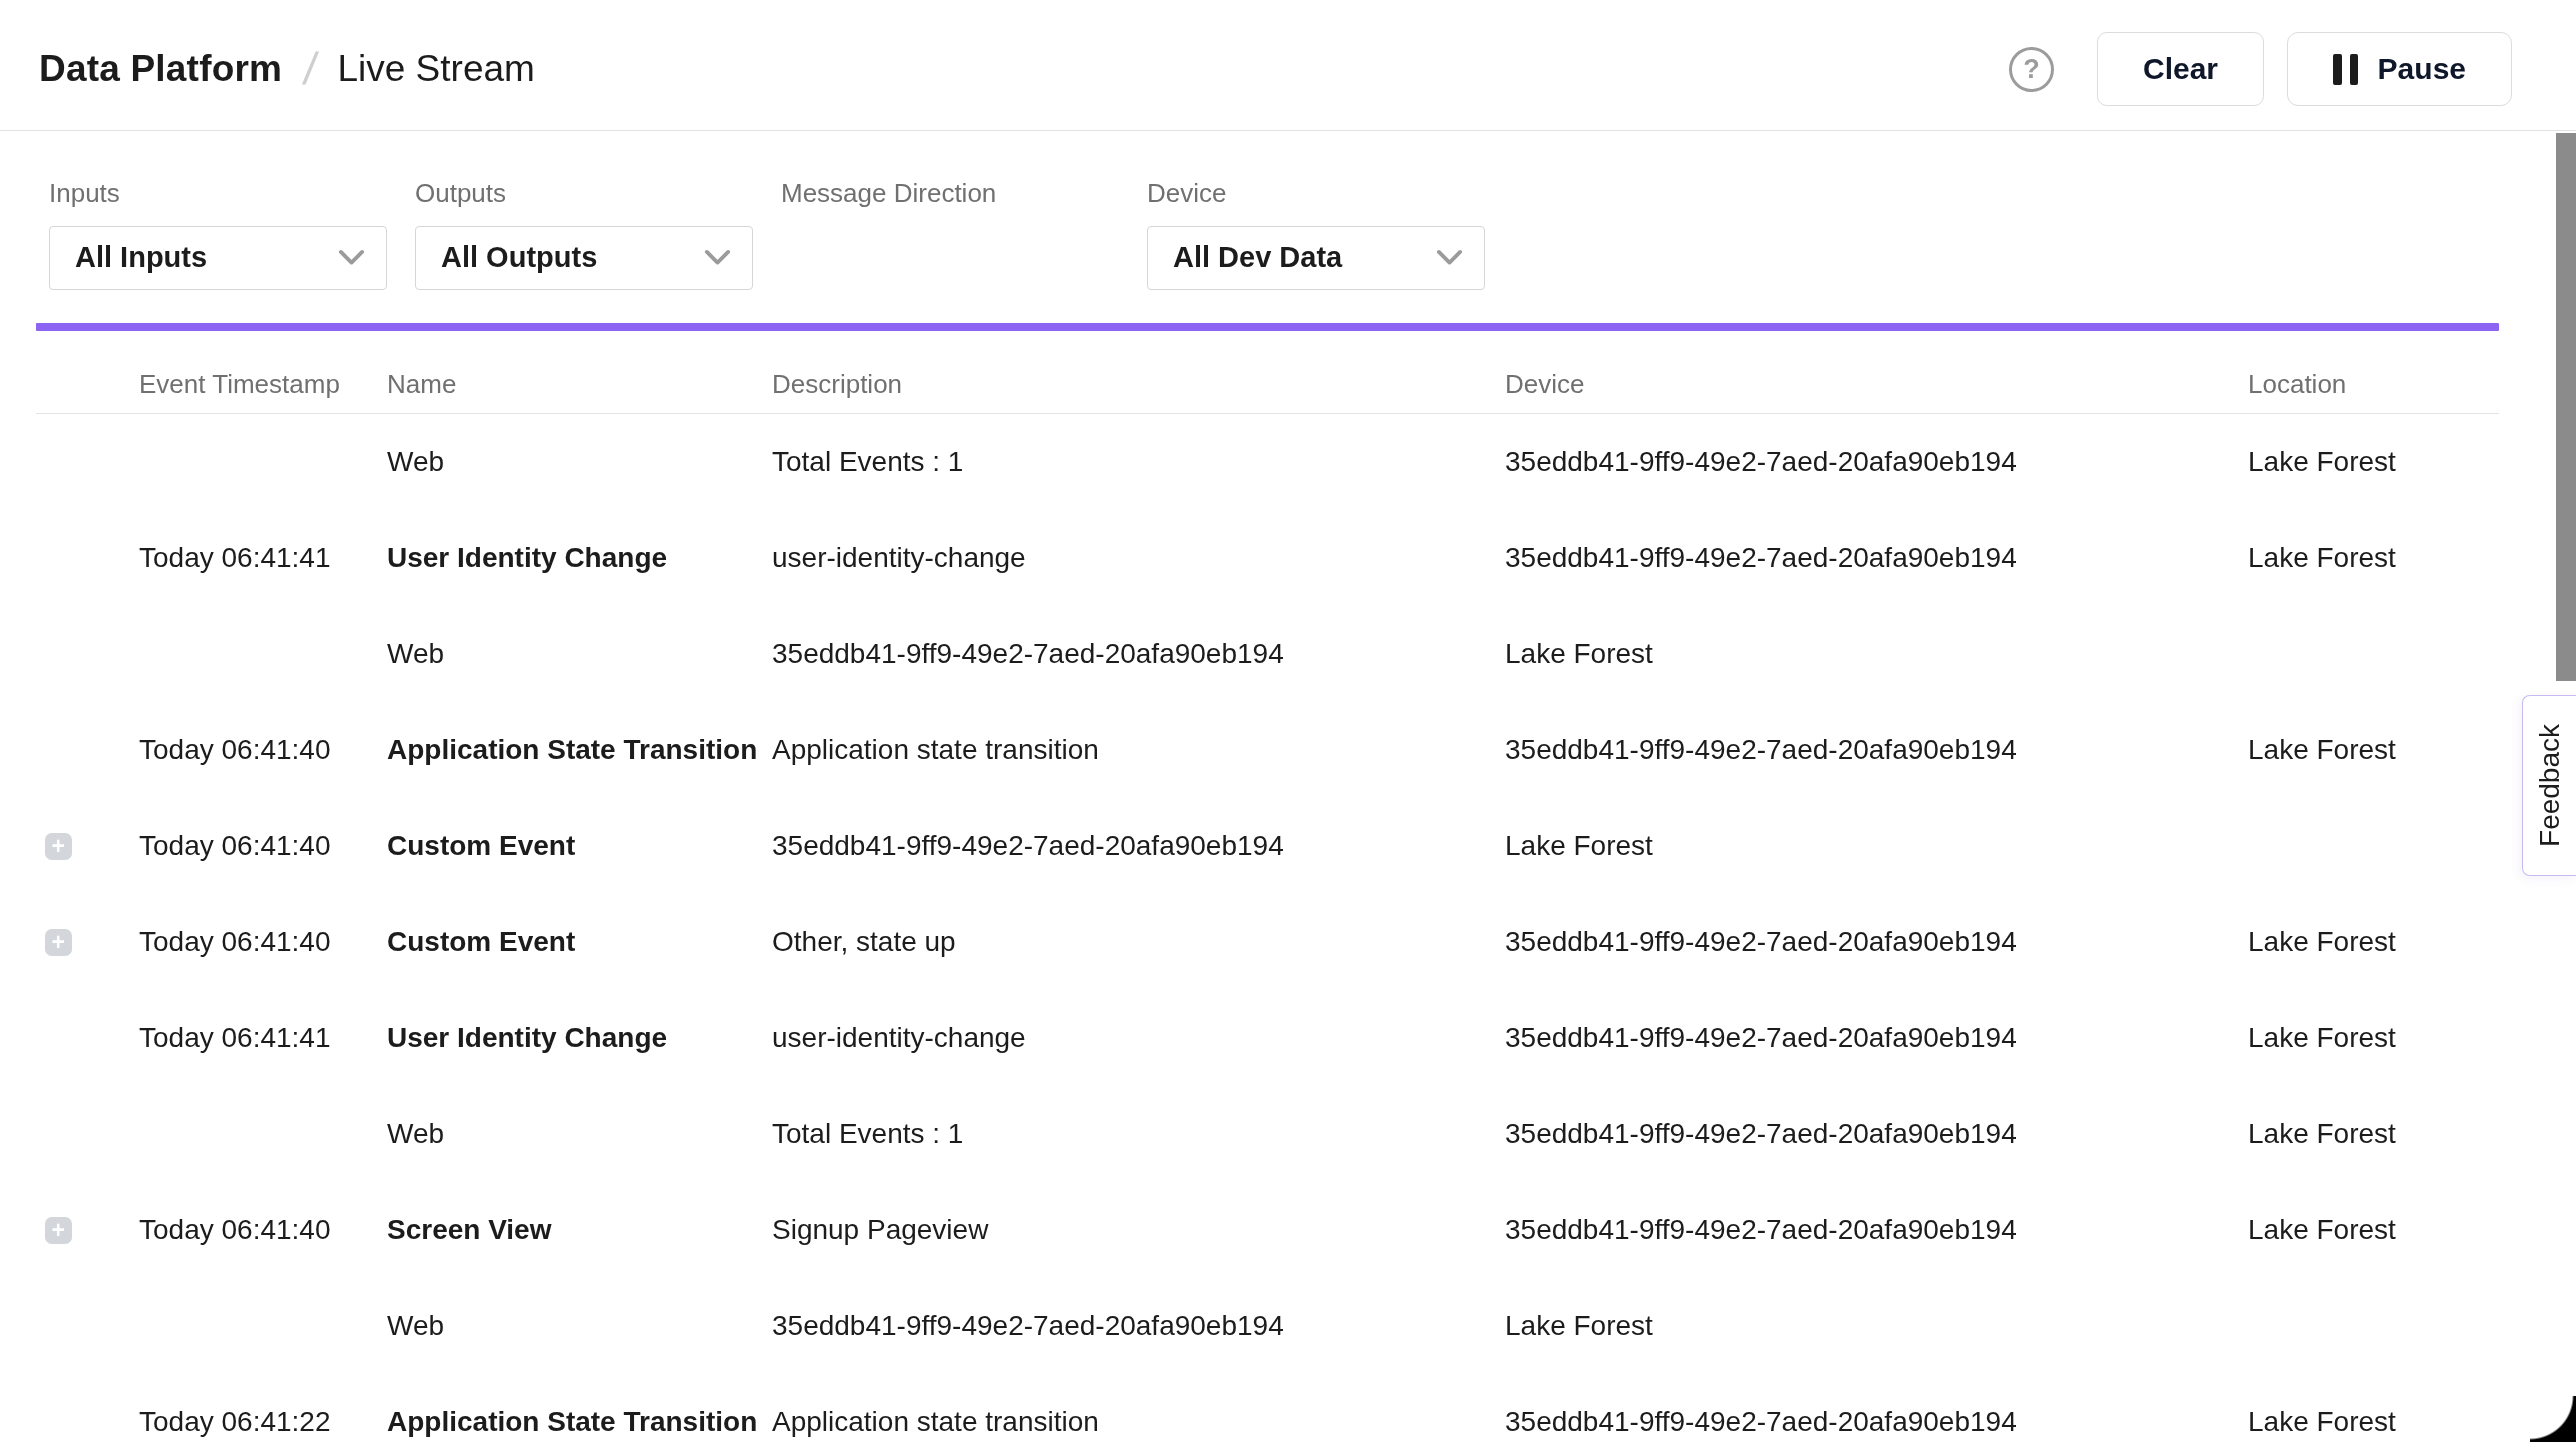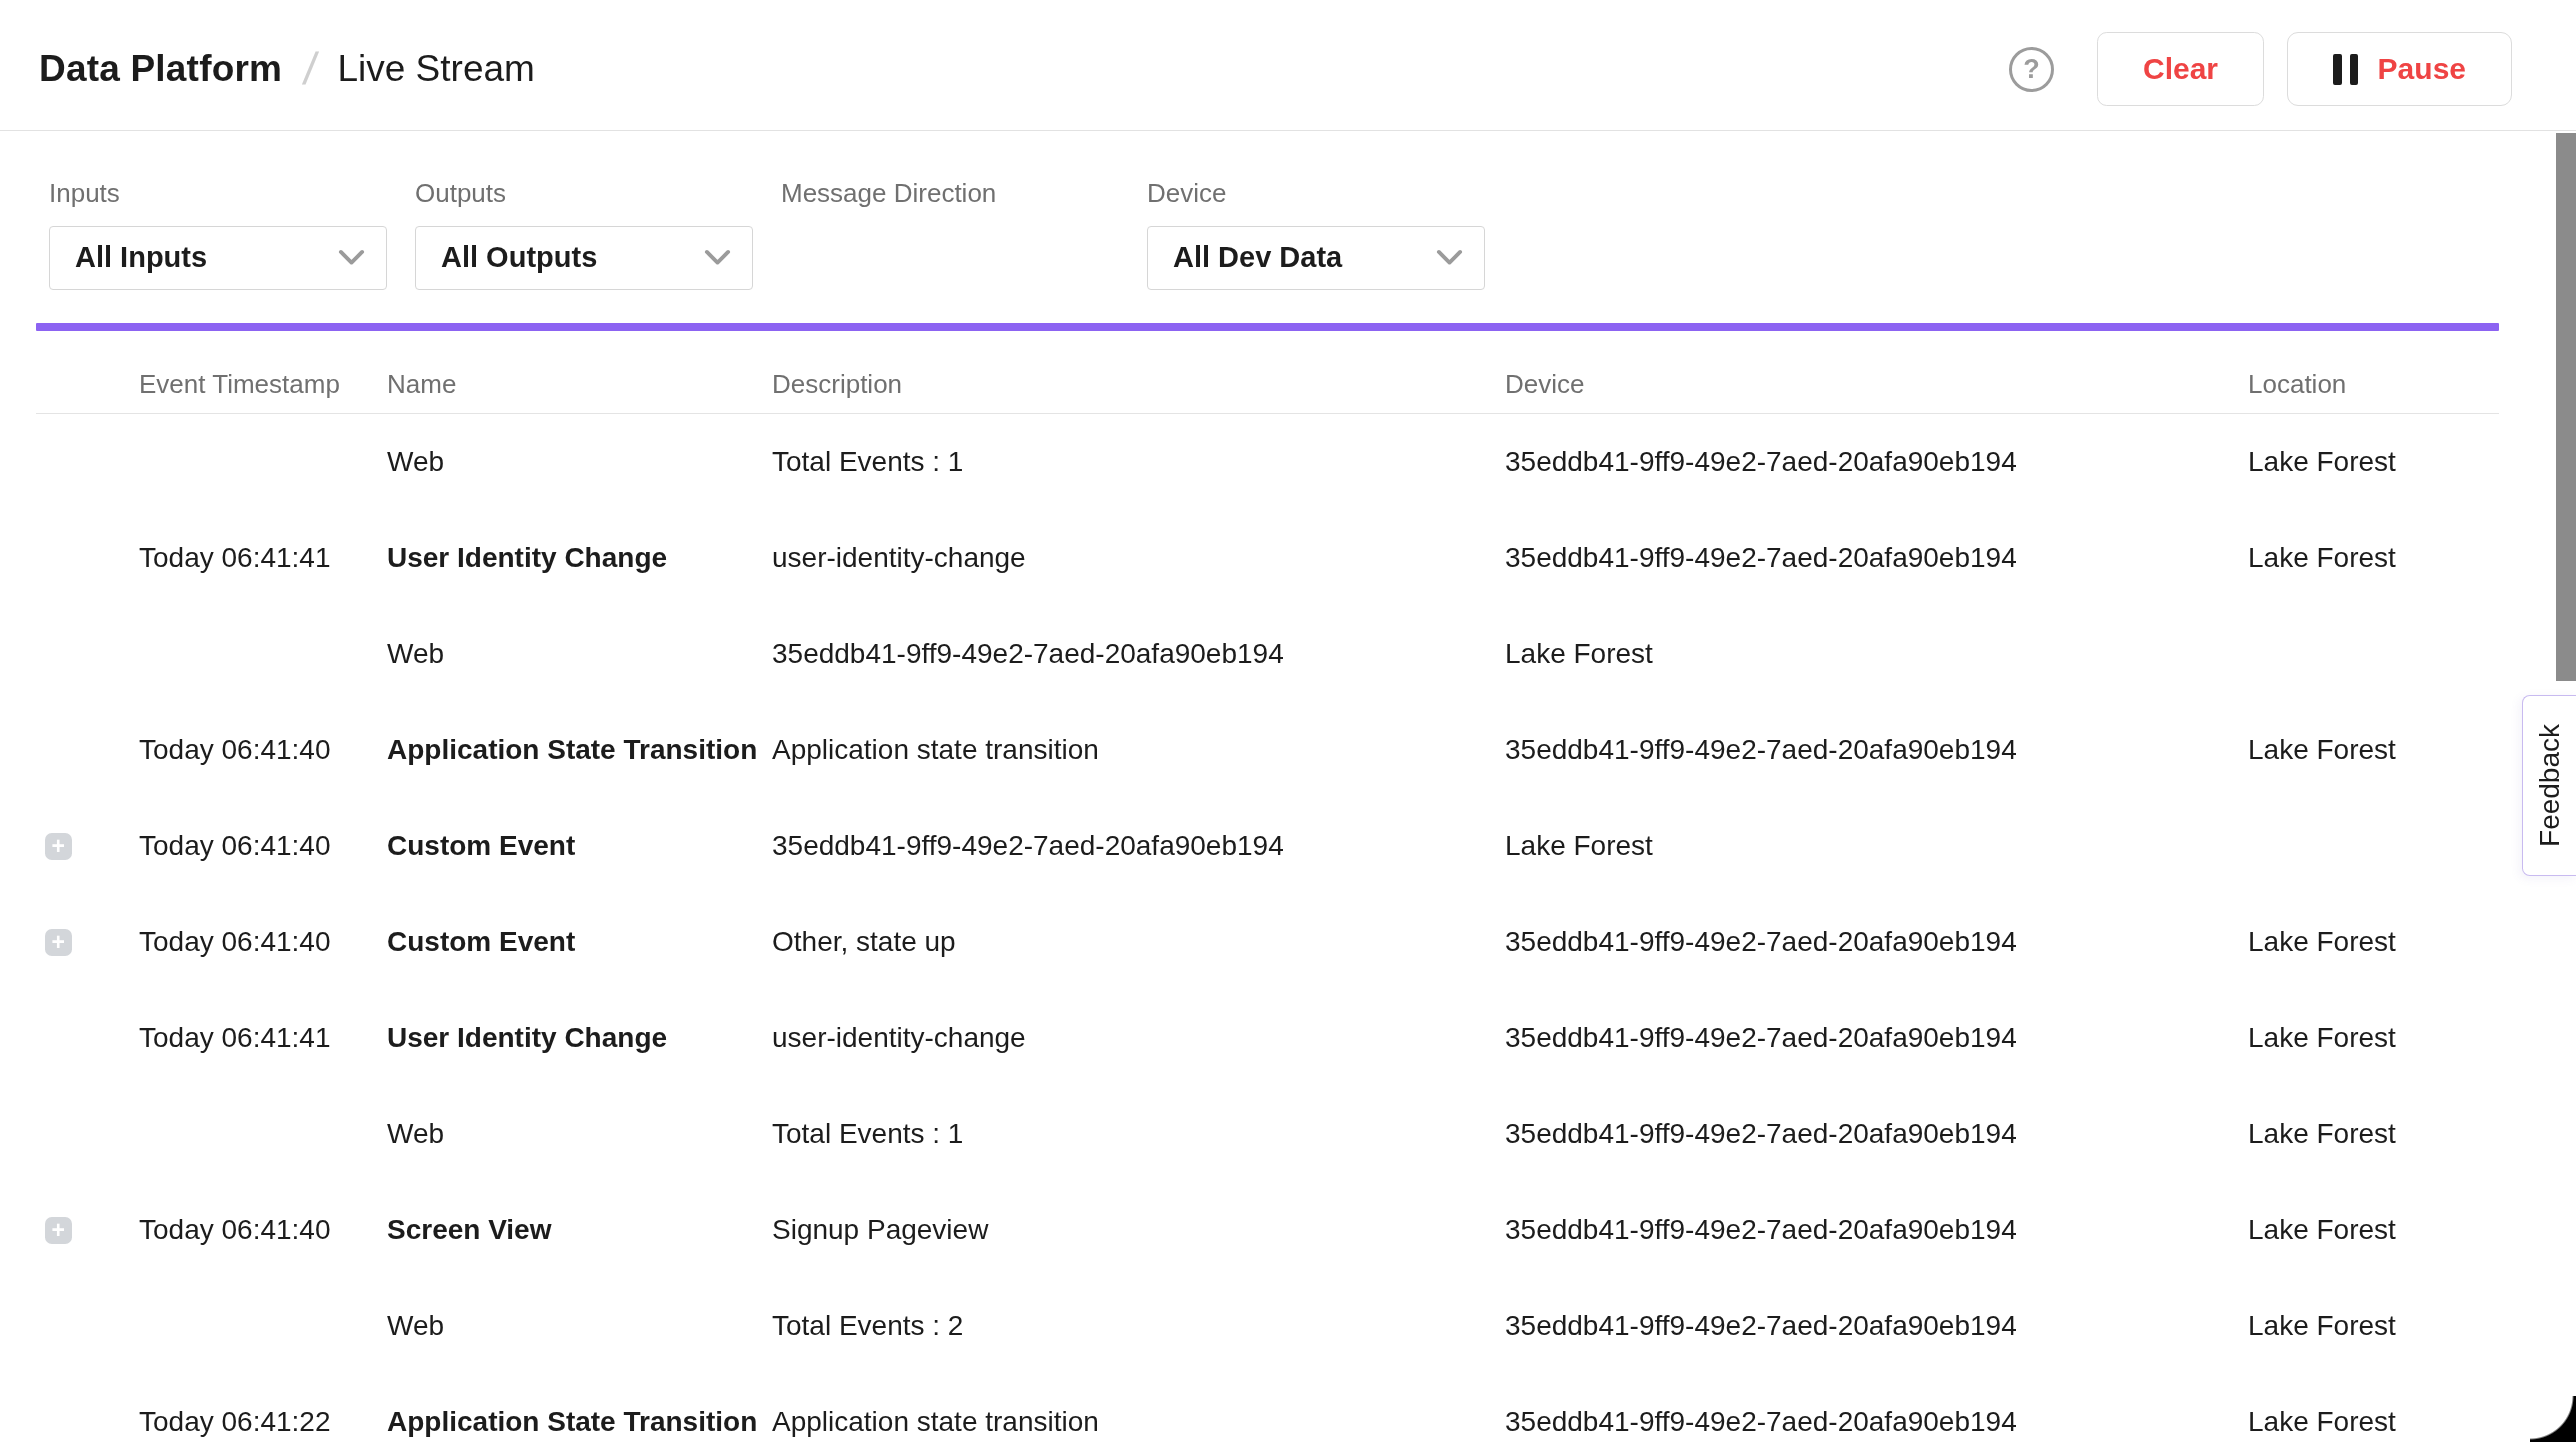--- a/index.html
+++ b/index.html
@@ -29,21 +29,21 @@
   .help-btn {
     width: 45px; height: 45px; border-radius: 50%;
     border: 3.4px solid #9c9c9c; color: #9c9c9c;
     display: flex; align-items: center; justify-content: center;
     font-size: 27px; font-weight: bold;
     margin-right: 43px; cursor: pointer; background: #fff;
   }
   .btn {
     height: 74px; background: #fff;
     border: 1.9px solid #dcdcdc; border-radius: 9.7px;
-    font-size: 30px; font-weight: bold; color: #ef4444;
+    font-size: 30px; font-weight: bold; color: #0f172a;
     display: flex; align-items: center; justify-content: center;
     padding: 0 45px; cursor: pointer;
     font-family: "Liberation Sans", sans-serif;
   }
   .btn + .btn { margin-left: 23px; border-radius: 11px; }
   .pause-icon { display: inline-flex; margin-right: 19.4px; }
   .pause-icon i { display: block; width: 8.7px; height: 31px; background: #1c1c1c; border-radius: 1.9px; }
   .pause-icon i + i { margin-left: 7.8px; }
 
   
@@ -291,21 +291,20 @@
     <div class="cell">35eddb41-9ff9-49e2-7aed-20afa90eb194</div>
     <div class="cell">Lake Forest</div>
   </div>
 
   <div class="grid-row">
     <div class="cell expand-cell">
       <button class="expand-btn" style="visibility: hidden;">+</button>
     </div>
     <div class="cell"></div>
     <div class="cell name-cell">Web</div>
-    <div class="cell">Total Events : 2</div>
     <div class="cell">35eddb41-9ff9-49e2-7aed-20afa90eb194</div>
     <div class="cell">Lake Forest</div>
   </div>
 
   <div class="grid-row">
     <div class="cell expand-cell">
       <button class="expand-btn" style="visibility: hidden;">+</button>
     </div>
     <div class="cell">Today 06:41:22</div>
     <div class="cell name-cell bold">Application State Transition</div>

